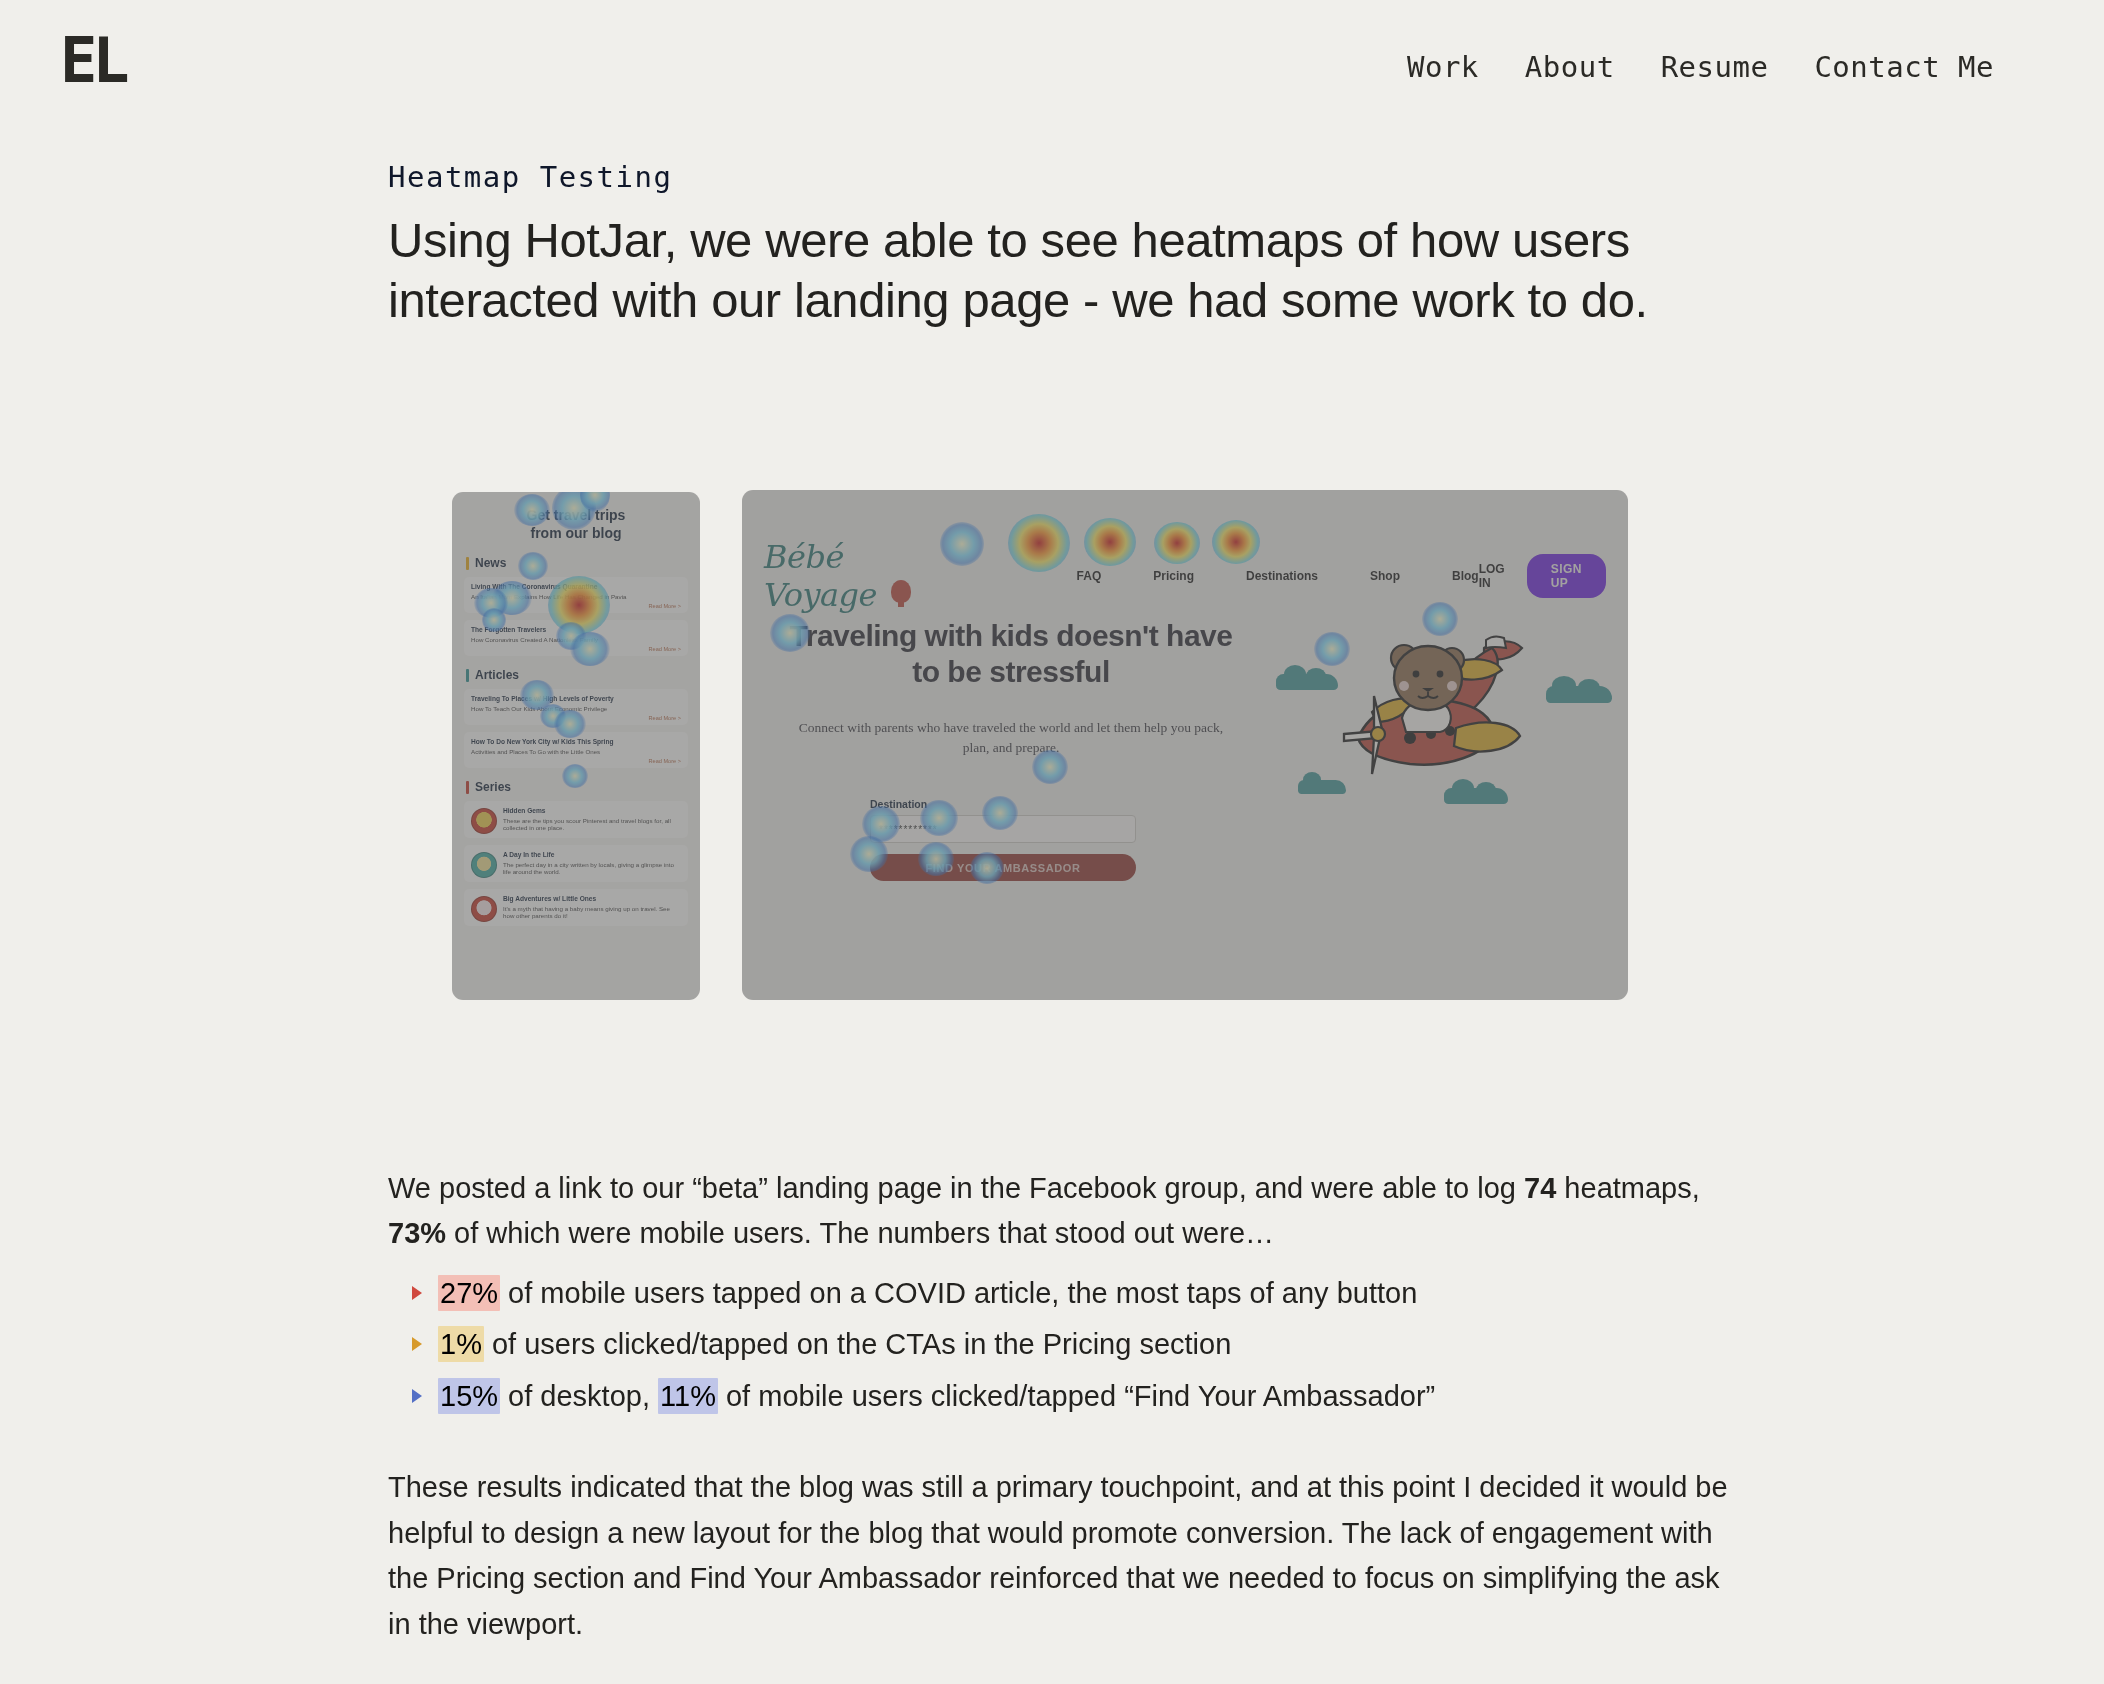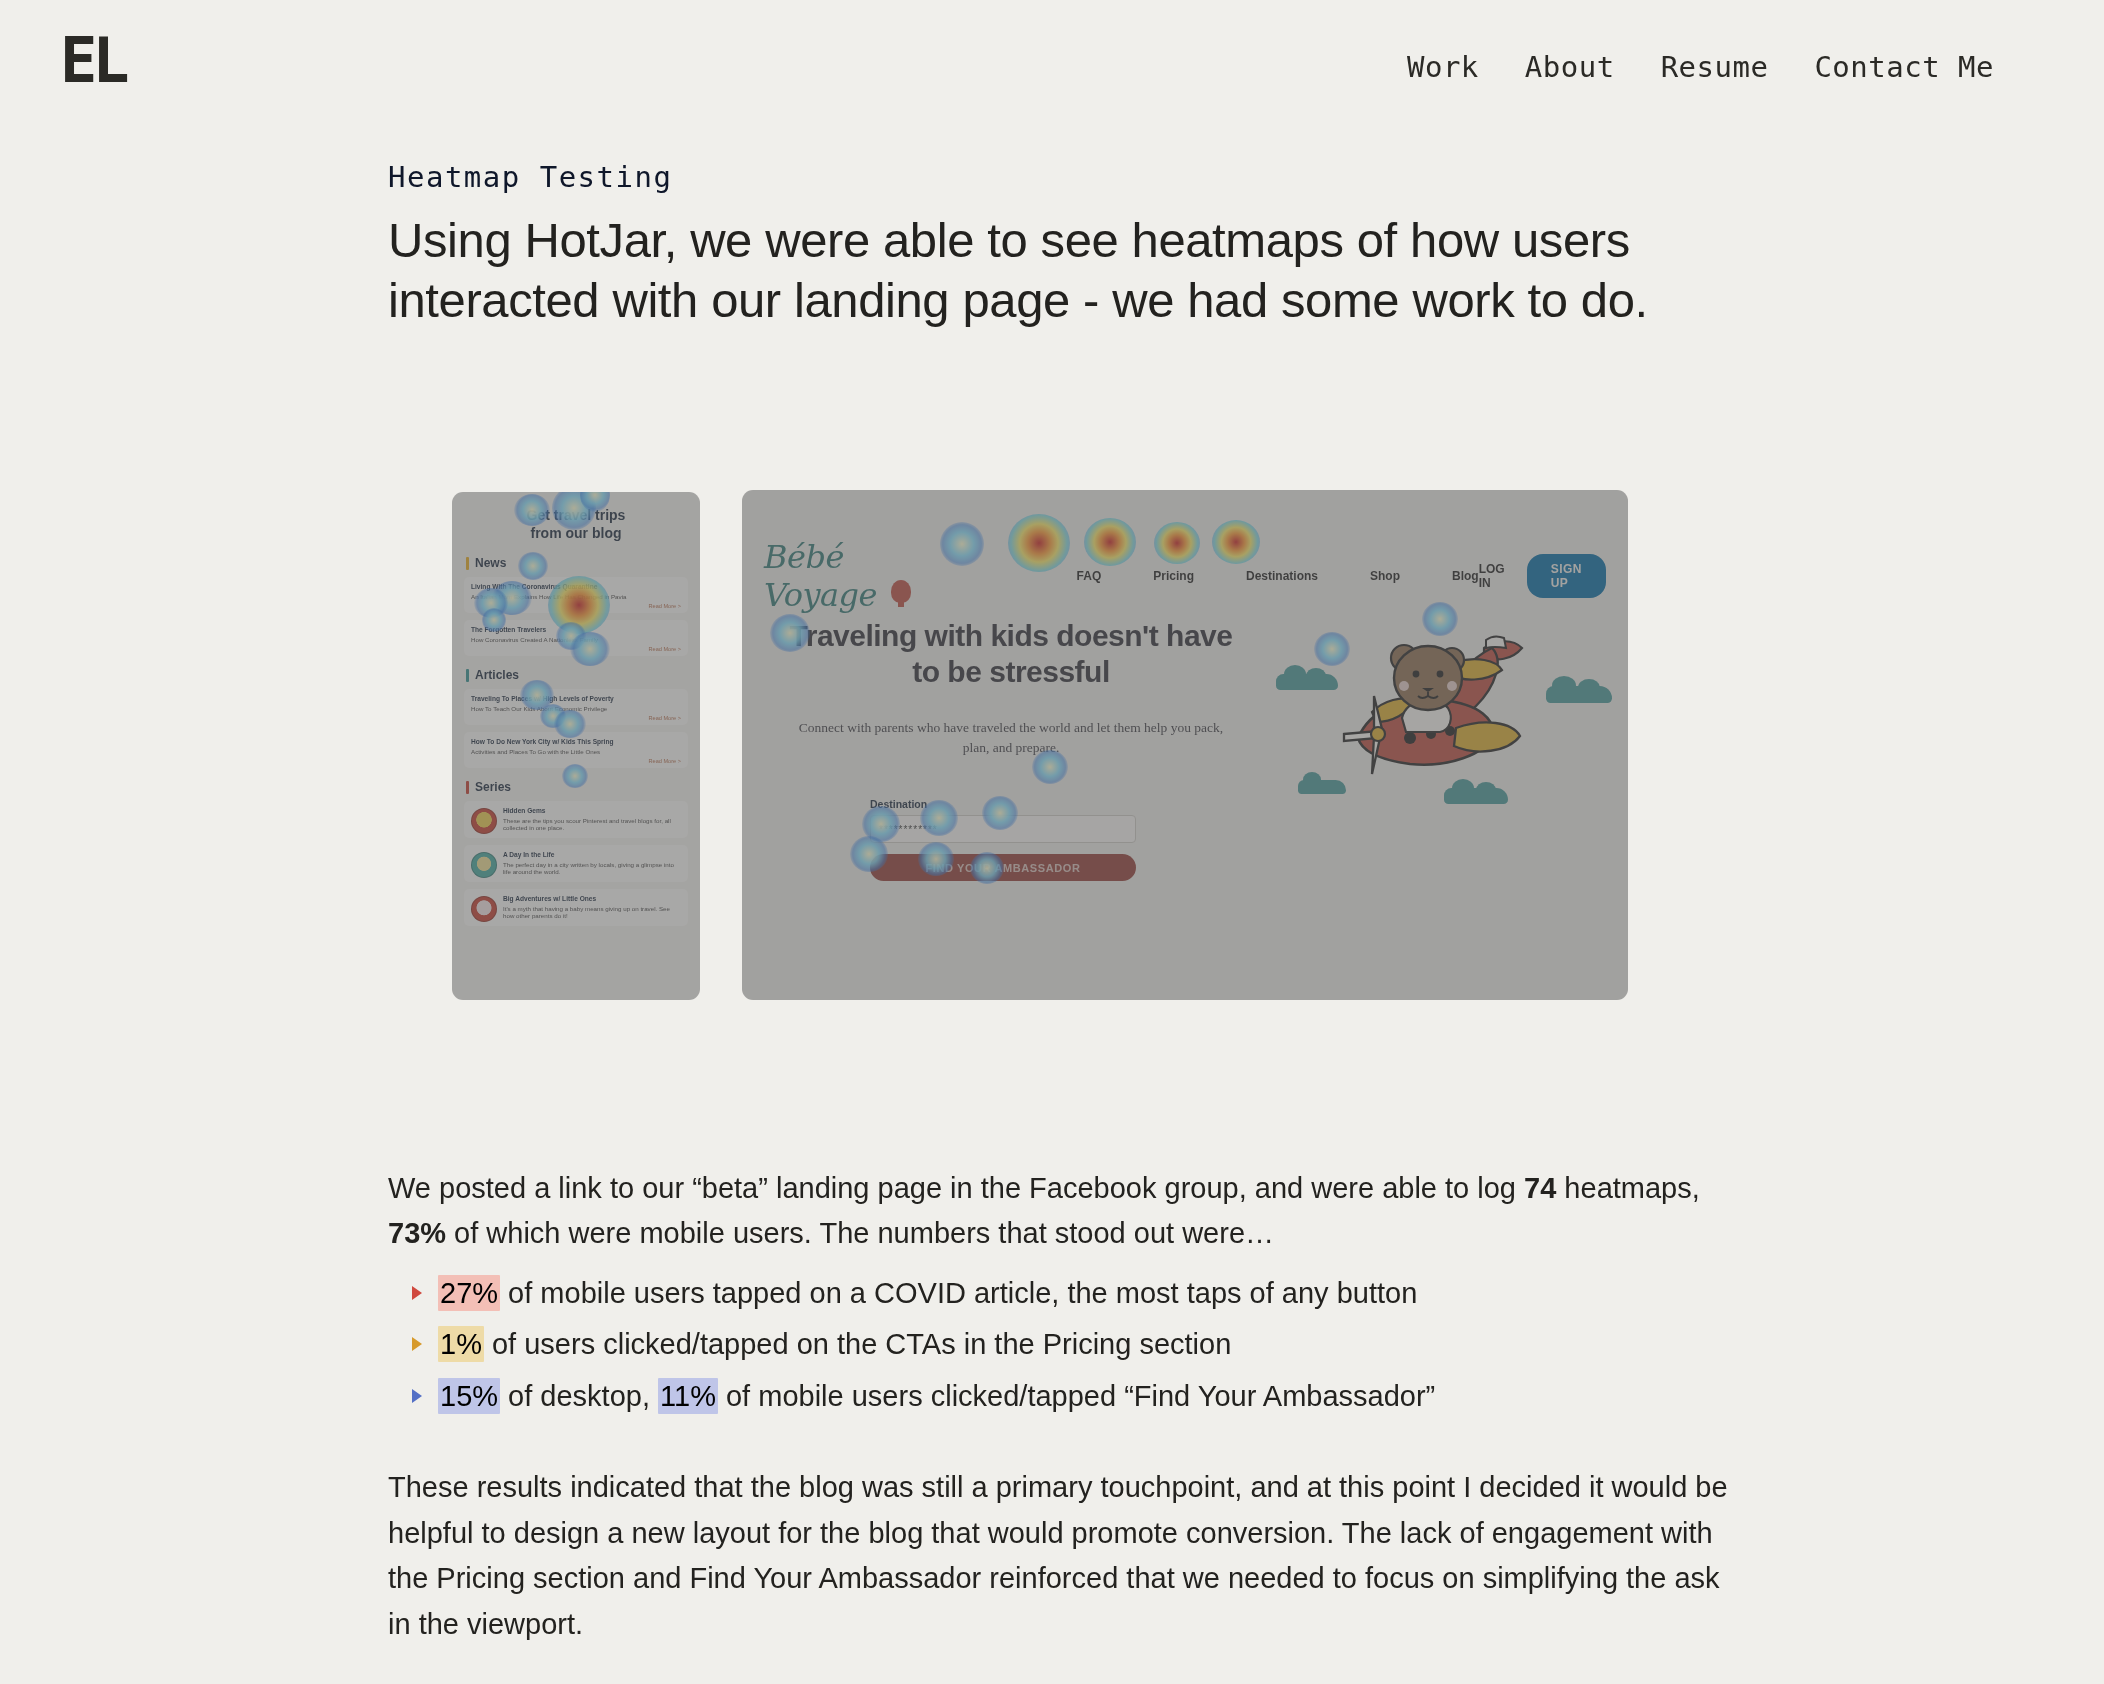--- a/index.html
+++ b/index.html
@@ -169,21 +169,21 @@
     letter-spacing: -0.5px;
   }
   .balloon { position: relative; display: inline-block; width: 24px; height: 30px; vertical-align: -4px; margin-left: 2px; }
   .balloon .bb { position:absolute; top:0; left:2px; width:20px; height:23px; background:#B94A3E; border-radius:50% 50% 45% 45%; }
   .balloon .bc { position:absolute; top:21px; left:9px; width:6px; height:6px; background:#B94A3E; }
   .dt-links { margin-left: 150px; display: flex; gap: 52px; }
   .dt-link { font-size: 12px; font-weight: 600; color: #1d1d1d; white-space: nowrap; }
   .dt-right { margin-left: auto; margin-right: 22px; display: flex; align-items: center; gap: 22px; }
   .dt-login { font-size: 12px; font-weight: 600; color: #1d1d1d; }
   .dt-signup {
-    background: #0369a1; color: #ecebe7;
+    background: #6d28d9; color: #ecebe7;
     font-size: 12px; font-weight: 600;
     padding: 8px 24px; border-radius: 16px;
     letter-spacing: .5px;
   }
   .dt-hero-title {
     position: absolute;
     top: 128px; left: 44px; width: 450px;
     text-align: center;
     font-size: 30px; font-weight: bold;
     line-height: 1.2; color: #2d2d35;

